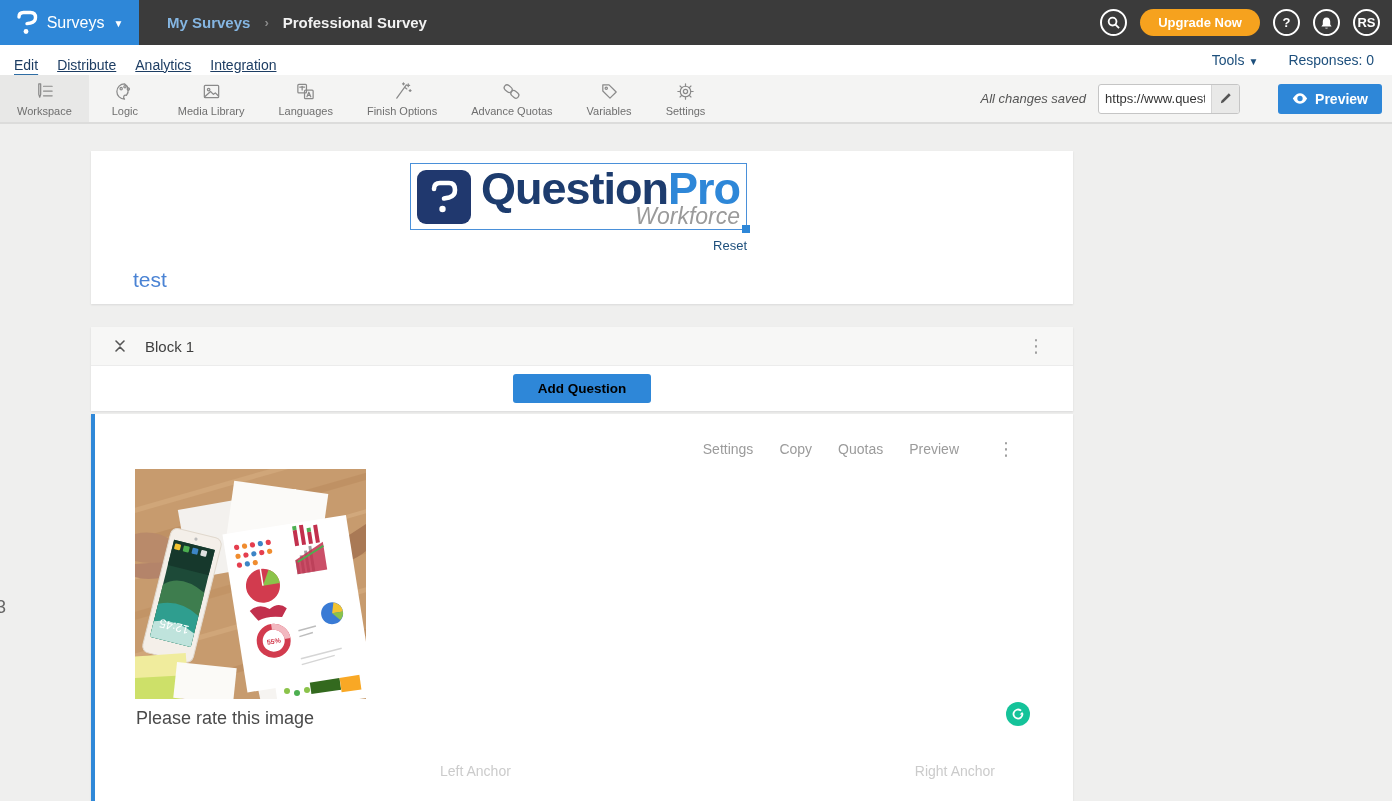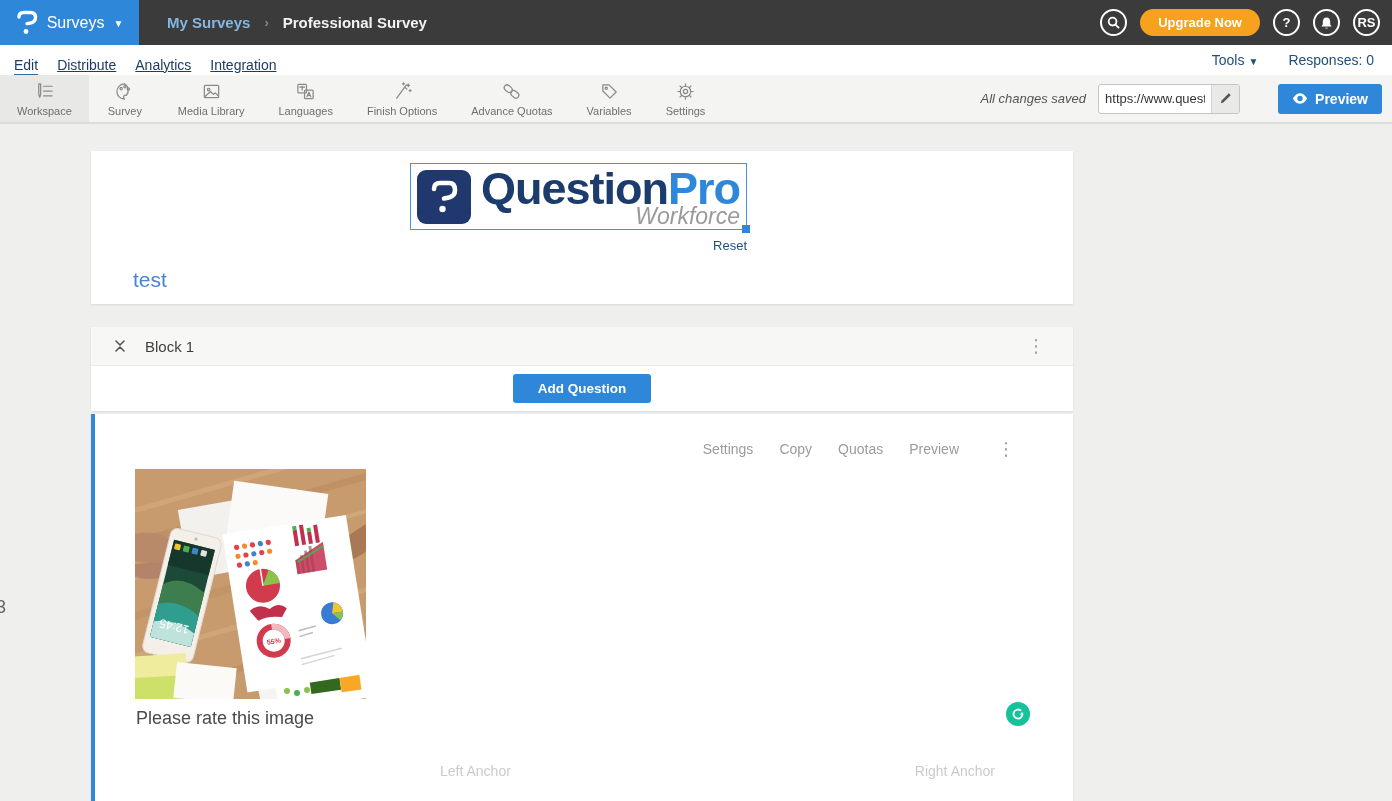--- a/index.html
+++ b/index.html
@@ -66,21 +66,21 @@
   .survey-title { position:absolute; left:42px; bottom:12px; font-size:21px; color:#4a83d4; cursor:text; }
 
   
   .block-card { margin-top:23px; }
   .block-header { height:39px; background:#f7f7f6; border-bottom:1px solid #ececec; display:flex; align-items:center; padding:0 22px; }
   .collapse-btn { background:none; border:none; cursor:pointer; display:flex; padding:0; margin-right:18px; }
   .collapse-btn svg { width:14px; height:16px; stroke:#555; stroke-width:1.6; fill:none; stroke-linecap:round; stroke-linejoin:round; }
   .block-name { font-size:15px; color:#3f3f3f; }
   .kebab { margin-left:auto; background:none; border:none; color:#9a9a9a; font-size:18px; cursor:pointer; line-height:1; padding:2px 6px; }
   .block-body { height:45px; display:flex; align-items:center; justify-content:center; }
-  .add-question-btn { background:#2e87d8; color:#ffffff; border:none; border-radius:3px; font-size:13.5px; font-weight:bold; padding:7px 25px; cursor:pointer; }
+  .add-question-btn { background:#2e87d8; color:#000000; border:none; border-radius:3px; font-size:13.5px; font-weight:bold; padding:7px 25px; cursor:pointer; }
 
   
   .question-card { margin-top:3px; border-left:4px solid #2f88d8; height:420px; position:relative; }
   .q-actions { display:flex; justify-content:flex-end; align-items:center; gap:26px; padding:24px 52px 0 0; }
   .q-action { font-size:14px; color:#9b9b9b; cursor:pointer; background:none; border:none; font-family:"Liberation Sans",sans-serif; }
   .q-actions .kebab { margin-left:6px; }
   .q-image { position:absolute; left:40px; top:55px; width:231px; height:230px; cursor:pointer; display:block; }
   .q-text-row { position:absolute; left:41px; top:294px; width:894px; display:flex; justify-content:space-between; align-items:flex-start; }
   .q-text { font-size:18px; color:#4a4a4a; cursor:text; }
   .grammarly { width:24px; height:24px; border-radius:50%; background:#15c39a; display:flex; align-items:center; justify-content:center; cursor:pointer; margin-top:-6px; }
@@ -149,21 +149,21 @@
       </svg>
       <span class="tool-label">Workspace</span>
     </div>
     <div class="tool-item">
       <svg viewBox="0 0 22 22">
         <path d="M11 3 A8 8 0 1 0 11 19 C9 16.5 10.5 14.5 13 15 A8 8 0 0 0 11 3 Z"></path>
         <circle cx="7.5" cy="8" r="1.2"></circle>
           <circle cx="11.5" cy="6" r="1.2"></circle>
           <circle cx="15" cy="8.5" r="1.2"></circle>
       </svg>
-      <span class="tool-label">Survey</span>
+      <span class="tool-label">Logic</span>
     </div>
     <div class="tool-item">
       <svg viewBox="0 0 22 22">
         <rect x="3.5" y="4.5" width="15" height="13" rx="1"></rect>
         <circle cx="8" cy="9" r="1.3"></circle>
         <path d="M4.5 16 L10 11 L13 14 L15 12.5 L18 15.5"></path>
       </svg>
       <span class="tool-label">Media Library</span>
     </div>
     <div class="tool-item">

